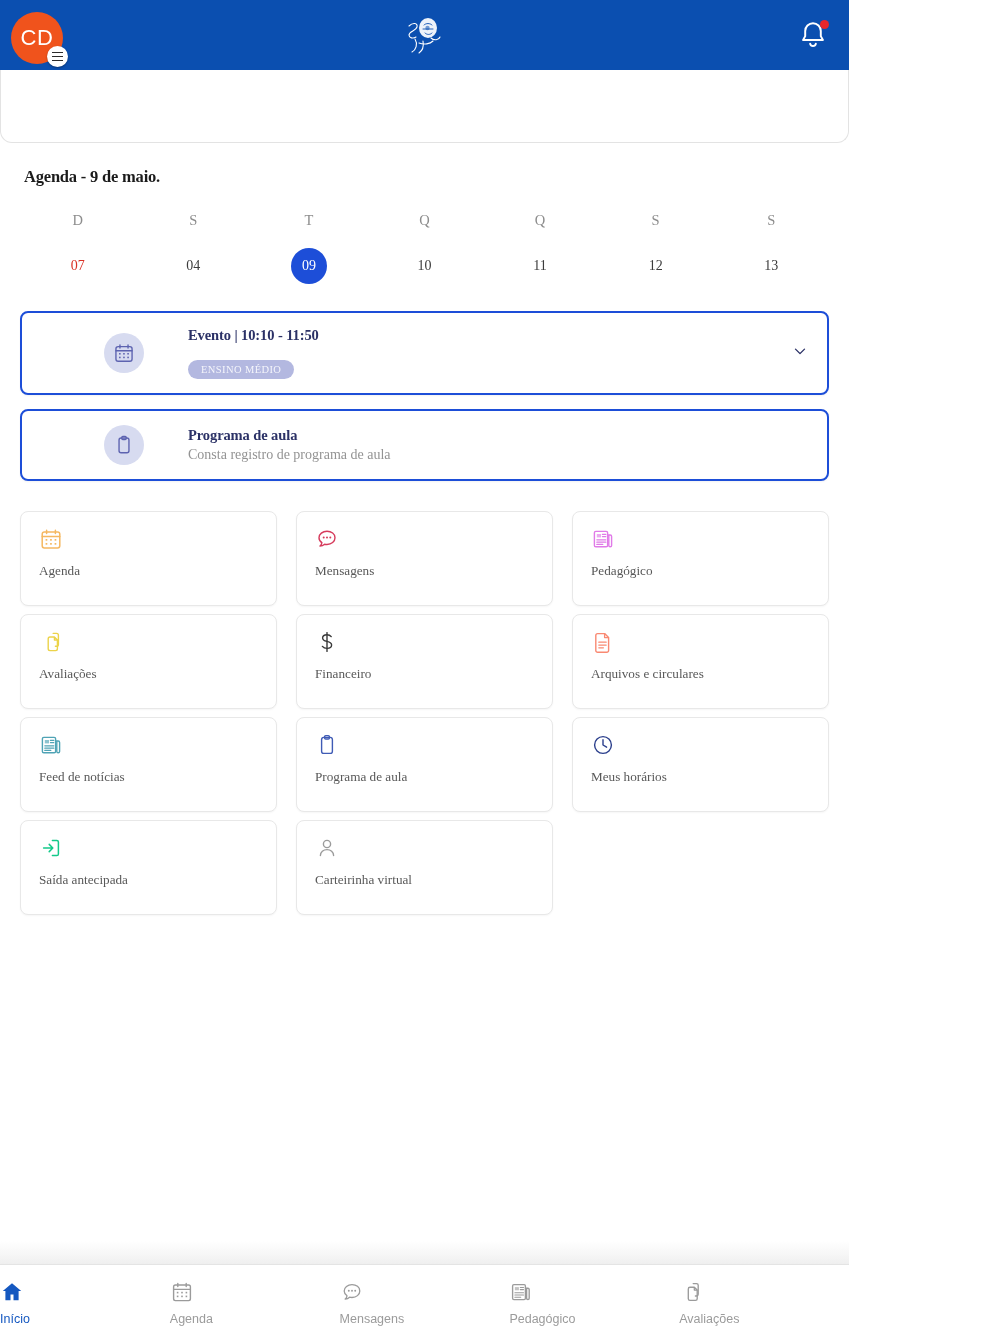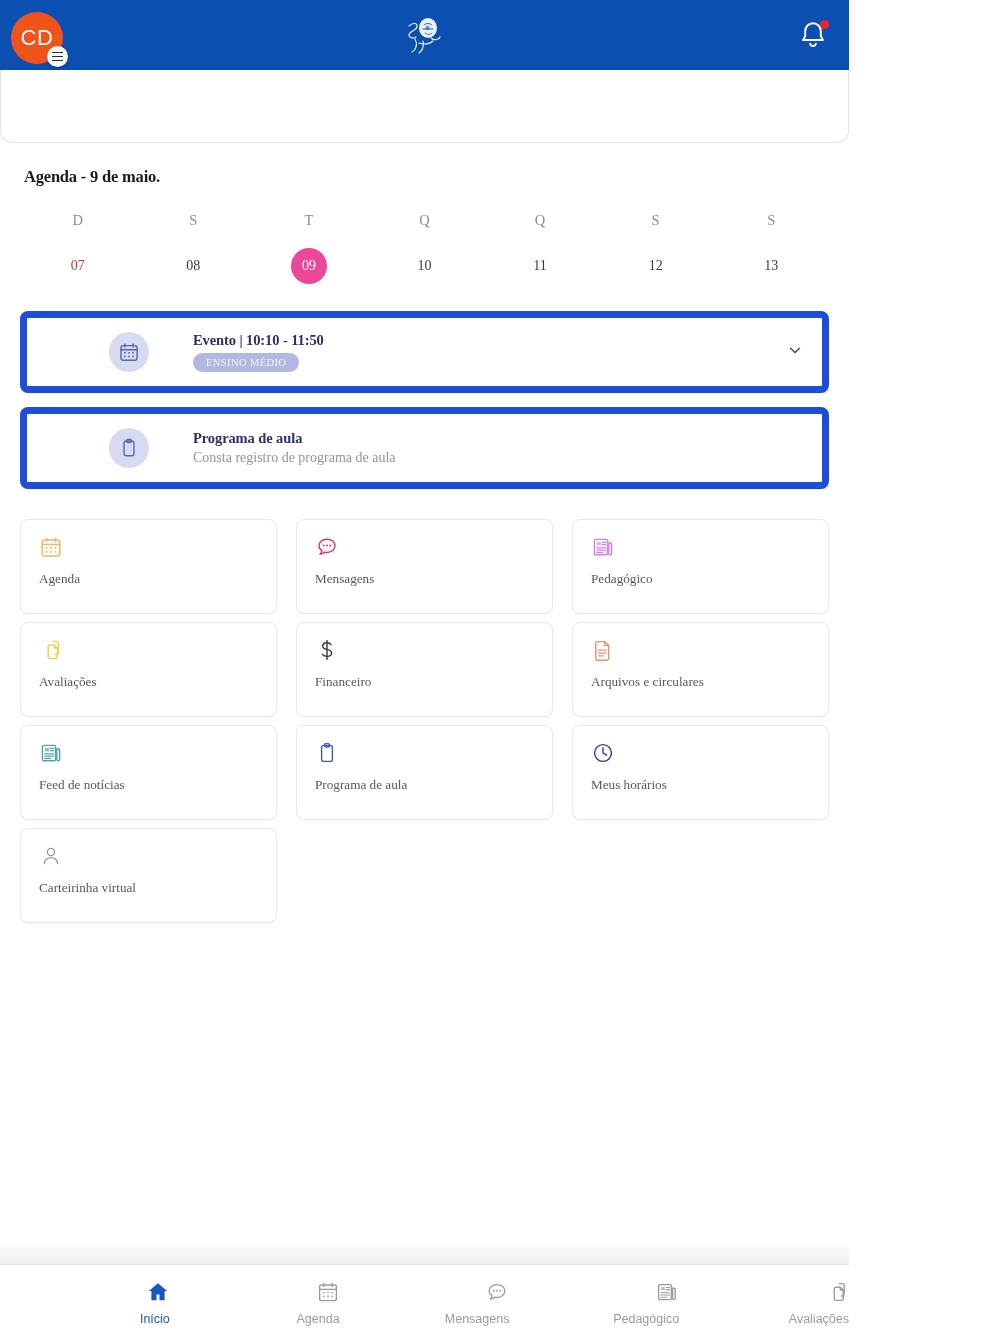--- a/index.html
+++ b/index.html
@@ -134,29 +134,29 @@
     margin-top: 19px;
     font-size: 14px;
     color: #3c3c3c;
     width: 36px; height: 36px;
     line-height: 36px;
     text-align: center;
     border-radius: 50%;
   }
   .dnum.weekend { color: #d93025; }
   .dnum.selected {
-    background: #ec4899;
+    background: #1d4ed8;
     color: #ffffff;
   }
 
   
   .ag-card {
     margin-top: 14px;
     background: #ffffff;
-    border: 7px solid #1d4ed8;
+    border: 2px solid #1d4ed8;
     border-radius: 8px;
     box-shadow: 0 1px 2px rgba(0,0,0,.05);
     display: flex;
     align-items: center;
     padding: 14px 16px;
     position: relative;
     min-height: 68px;
   }
   .ag-card.first { margin-top: 27px; }
   .ag-icon {
@@ -176,21 +176,21 @@
     color: #2b3166;
     letter-spacing: -0.1px;
   }
   .ag-sub {
     margin-top: 3px;
     font-size: 14px;
     color: #939393;
   }
   .ag-badge {
     display: inline-block;
-    margin-top: 4px;
+    margin-top: 16px;
     background: #b3b8e0;
     color: #f4f5fb;
     font-size: 10.5px;
     letter-spacing: 0.4px;
     padding: 4px 13px 4px 13px;
     border-radius: 11px;
   }
   .ag-chevron {
     position: absolute;
     right: 18px; top: 50%;
@@ -232,21 +232,21 @@
     flex: 0 0 69px;
     background: #ffffff;
     display: grid;
     grid-template-columns: repeat(5, 1fr);
     align-items: center;
     padding-top: 6px;
   }
   .navitem {
     display: flex;
     flex-direction: column;
-    align-items: flex-end;
+    align-items: flex-start;
     justify-content: center;
     gap: 4px;
   }
   .navlabel {
     font-size: 12.5px;
     color: #9b9b9b;
   }
   .navitem.active .navlabel { color: #1558c0; }
 </style>
 </head>
@@ -293,21 +293,21 @@
 
     <div class="page-title">Agenda - 9 de maio.</div>
 
     <div class="week">
       <div class="day">
         <div class="dow">D</div>
         <div class="dnum weekend">07</div>
       </div>
       <div class="day">
         <div class="dow">S</div>
-        <div class="dnum">08</div>
+        <div class="dnum">04</div>
       </div>
       <div class="day">
         <div class="dow">T</div>
         <div class="dnum selected">09</div>
       </div>
       <div class="day">
         <div class="dow">Q</div>
         <div class="dnum">10</div>
       </div>
       <div class="day">
@@ -467,20 +467,29 @@
       <div class="tile">
         <span class="tile-icon">
           <svg width="24" height="24" viewBox="0 0 24 24" aria-hidden="true">
             <circle cx="12" cy="12" r="8.4" fill="none" stroke="#2b3f8c" stroke-width="1.4"></circle>
             <path d="M12 6.8V12l3.6 2.2" fill="none" stroke="#2b3f8c" stroke-width="1.4" stroke-linecap="round" stroke-linejoin="round"></path>
           </svg>
         </span>
         <div class="tile-label">Meus horários</div>
       </div>
 
+      <div class="tile">
+        <span class="tile-icon">
+          <svg width="24" height="24" viewBox="0 0 24 24" aria-hidden="true">
+            <path d="M13.4 4.4h4.4c.9 0 1.6.7 1.6 1.6v12c0 .9-.7 1.6-1.6 1.6h-4.4" fill="none" stroke="#13c98a" stroke-width="1.5" stroke-linecap="round" stroke-linejoin="round"></path>
+            <path d="M4.6 12h9M10.2 8.4l3.6 3.6-3.6 3.6" fill="none" stroke="#13c98a" stroke-width="1.5" stroke-linecap="round" stroke-linejoin="round"></path>
+          </svg>
+        </span>
+        <div class="tile-label">Saída antecipada</div>
+      </div>
 
       <div class="tile">
         <span class="tile-icon">
           <svg width="24" height="24" viewBox="0 0 24 24" aria-hidden="true">
             <circle cx="12" cy="8" r="3.6" fill="none" stroke="#9b9b9b" stroke-width="1.4"></circle>
             <path d="M5.4 19.6c0-3.6 3-6 6.6-6s6.6 2.4 6.6 6" fill="none" stroke="#9b9b9b" stroke-width="1.4" stroke-linecap="round"></path>
           </svg>
         </span>
         <div class="tile-label">Carteirinha virtual</div>
       </div>

